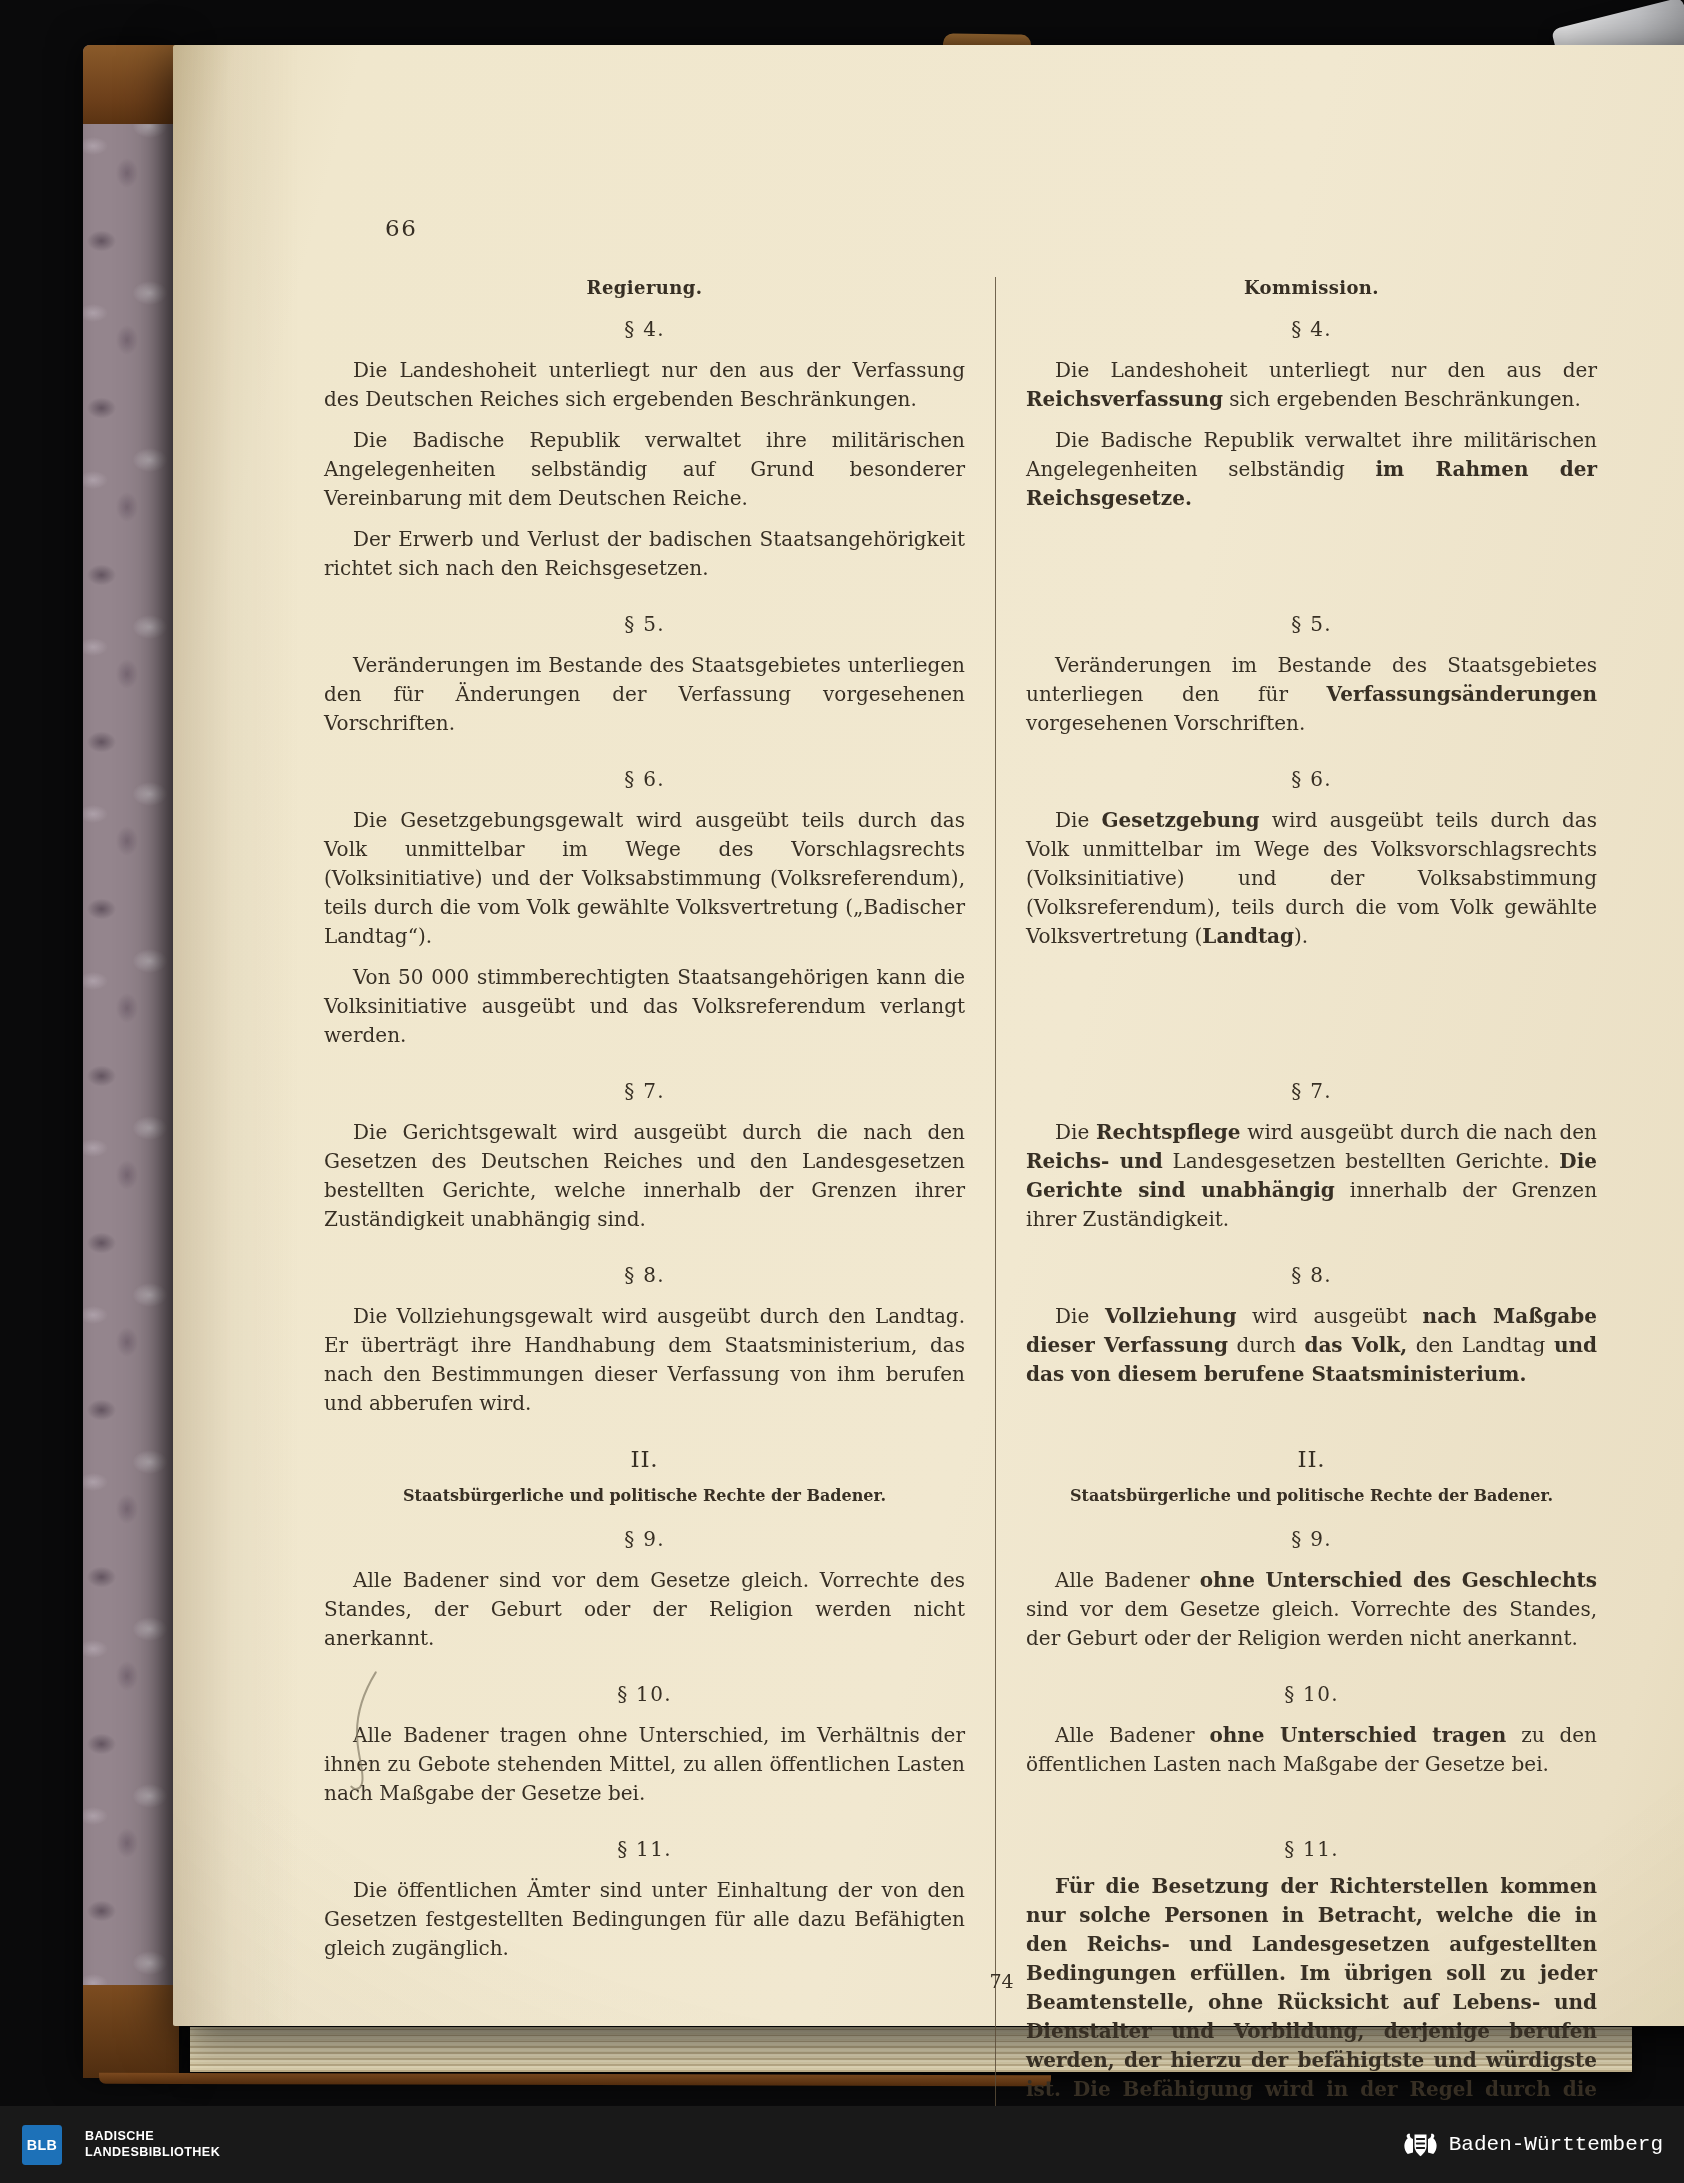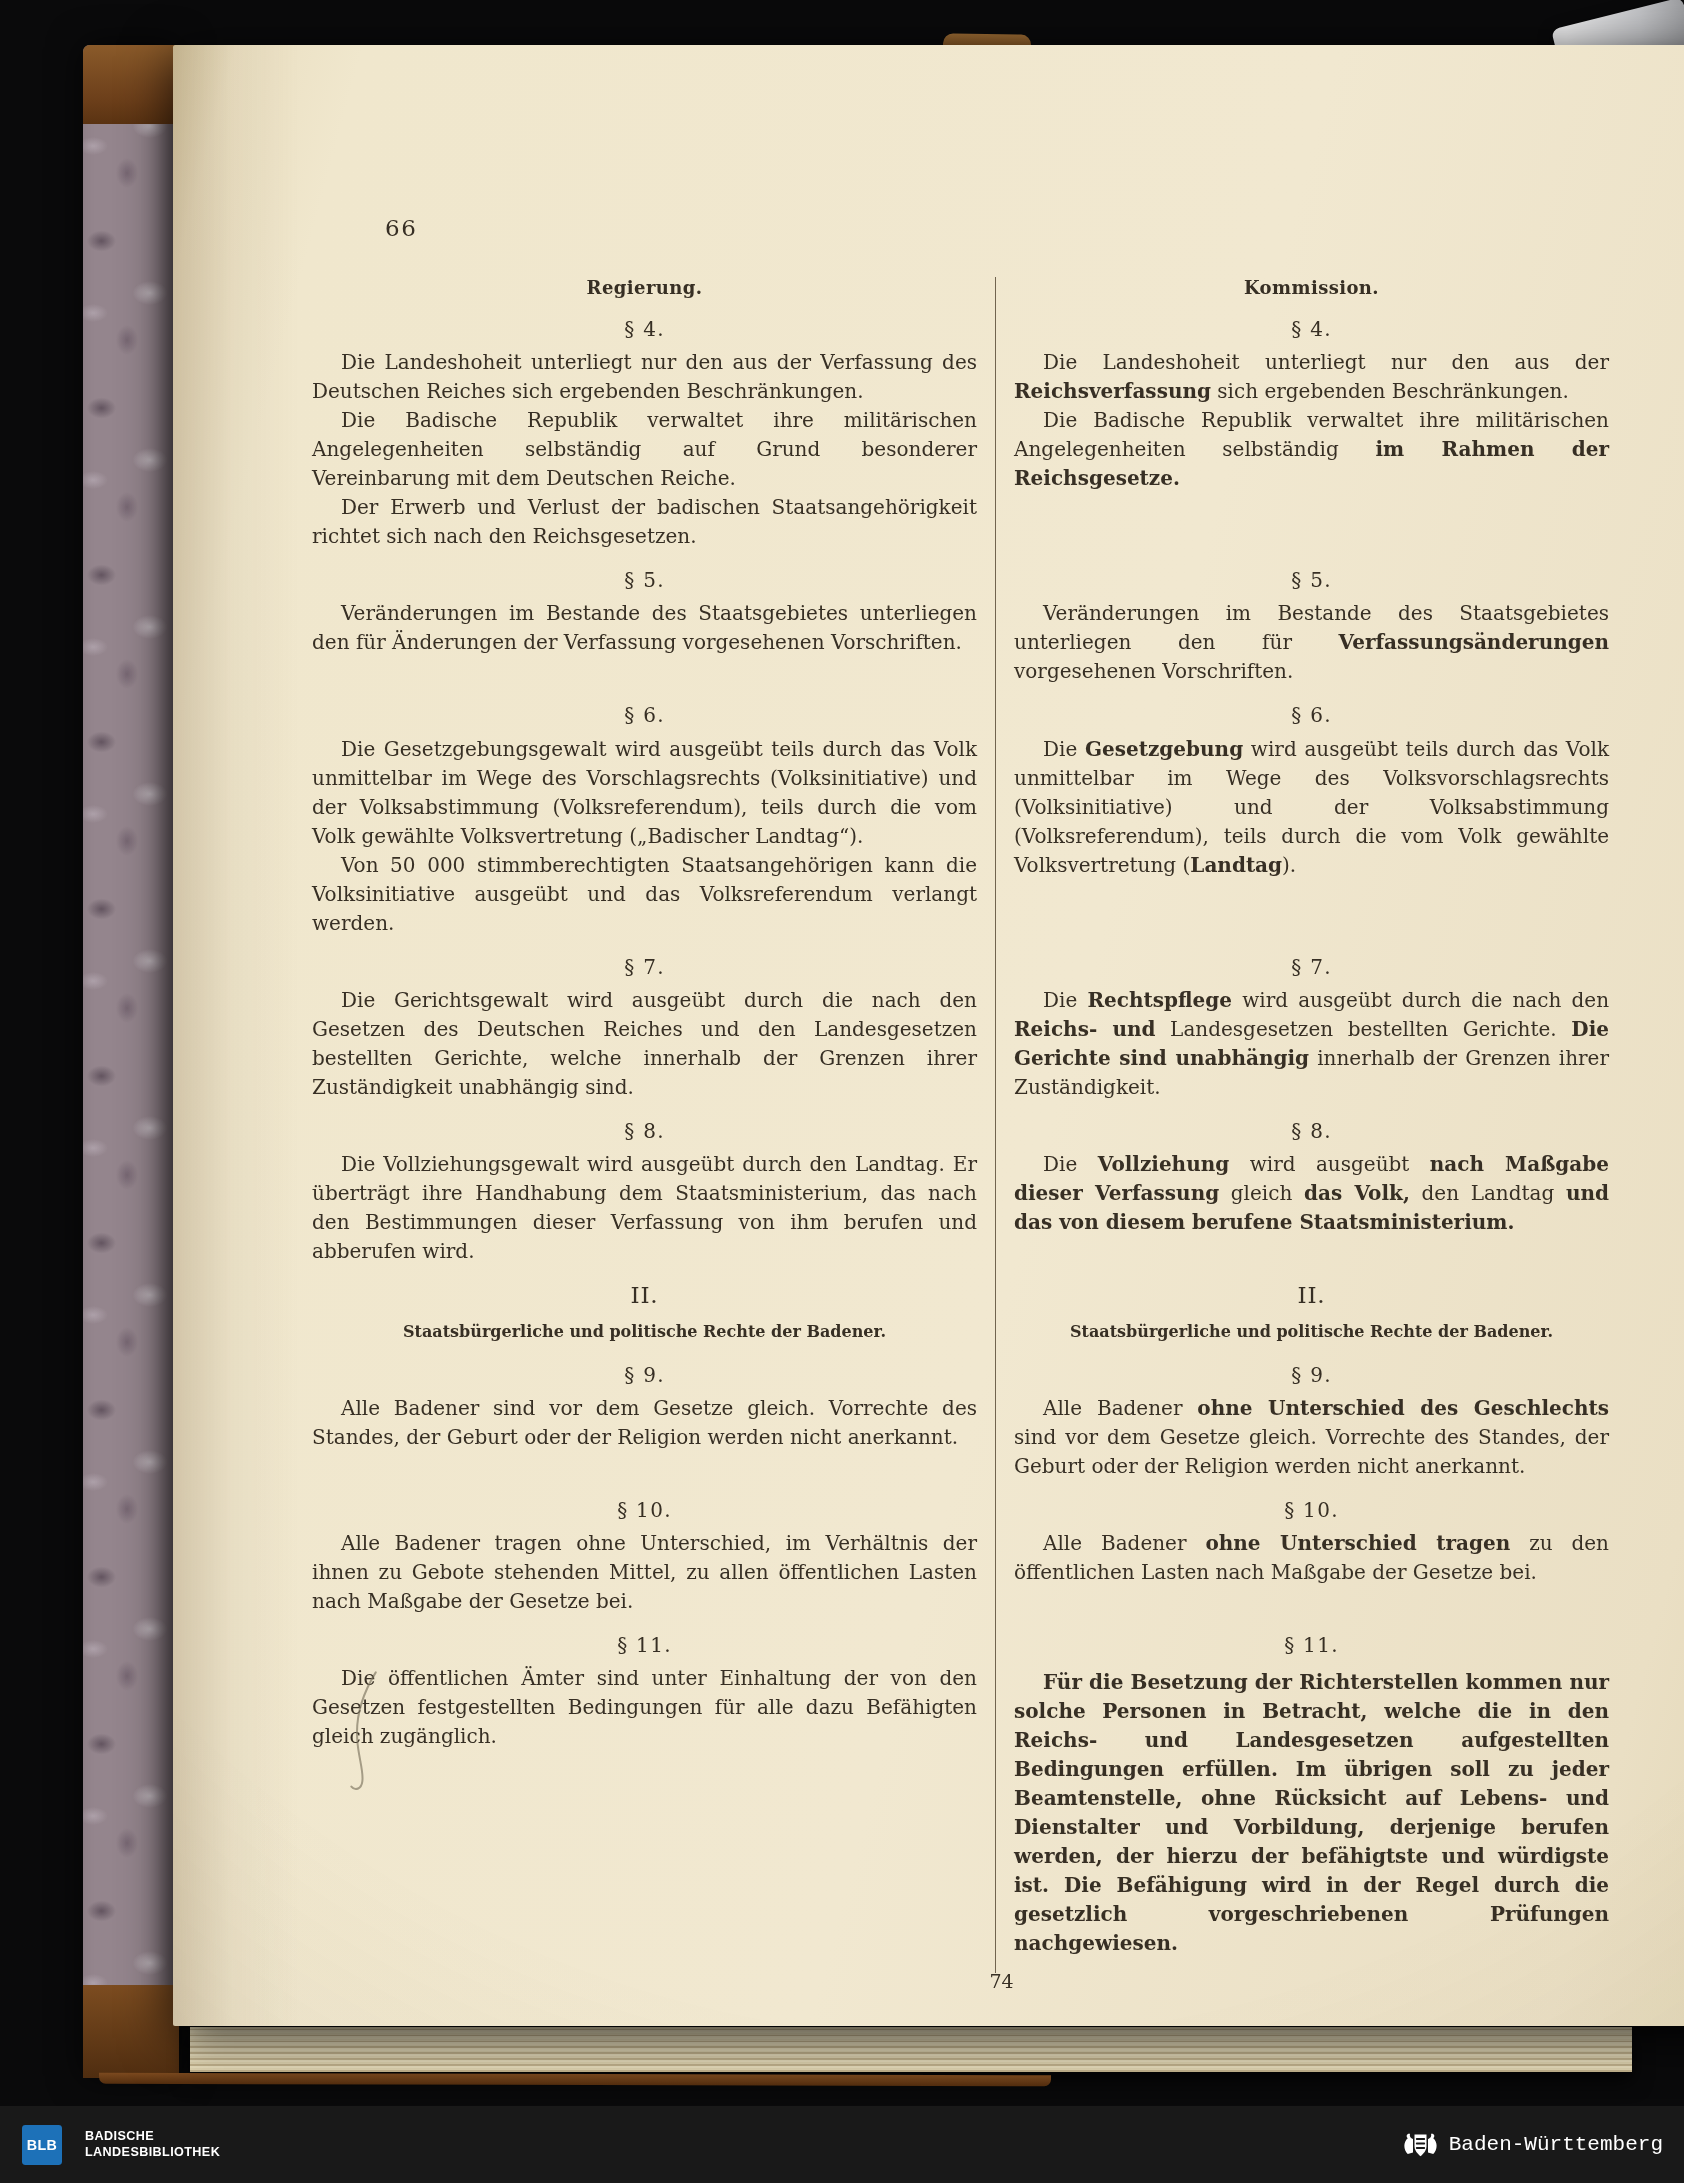--- a/index.html
+++ b/index.html
@@ -91,21 +91,21 @@
   .col-heading{
     font-weight:700;font-size:18px;text-align:center;padding-bottom:17px;letter-spacing:0.4px;
   }
   .divider{width:1.7px;background:#5a4c38;justify-self:center;opacity:.85;}
   .section-cell{
     padding-bottom:15px;font-size:20px;line-height:29px;text-align:justify;
   }
   .section-label{
     text-align:center;font-size:20px;margin-bottom:4.2px;letter-spacing:1.3px;
   }
-  .section-cell p{margin:0;text-indent:29px;}
+  .section-cell p{margin:12px;text-indent:29px;}
   .section-cell p.all-bold{margin-top:8.4px;font-weight:700;}
   .part .part-label{text-align:center;font-size:23px;margin-bottom:6.7px;letter-spacing:0.8px;}
   .part .part-title{text-align:center;font-weight:700;font-size:16px;}
   .bd{font-weight:700;}
 
   
   .footer{
     position:absolute;left:0;bottom:0;width:1685px;height:77px;
     background:#191919;
     display:flex;align-items:center;justify-content:space-between;
@@ -191,21 +191,21 @@
         <div class="section-cell" style="grid-area: 4 / 3;">
           <div class="section-label">§ 6.</div>
           <p><span>Die </span><span class="bd">Gesetzgebung</span><span> wird ausgeübt teils durch das Volk unmittelbar im Wege des Volksvorschlagsrechts (Volksinitiative) und der Volksabstimmung (Volksreferendum), teils durch die vom Volk gewählte Volksvertretung (</span><span class="bd">Landtag</span><span>).</span></p>
         </div>
         <div class="section-cell" style="grid-area: 5 / 3;">
           <div class="section-label">§ 7.</div>
           <p><span>Die </span><span class="bd">Rechtspflege</span><span> wird ausgeübt durch die nach den </span><span class="bd">Reichs- und</span><span> Landesgesetzen bestellten Gerichte. </span><span class="bd">Die Gerichte sind unabhängig</span><span> innerhalb der Grenzen ihrer Zuständigkeit.</span></p>
         </div>
         <div class="section-cell" style="grid-area: 6 / 3;">
           <div class="section-label">§ 8.</div>
-          <p><span>Die </span><span class="bd">Vollziehung</span><span> wird ausgeübt </span><span class="bd">nach Maßgabe dieser Verfassung</span><span> gleich </span><span class="bd">das Volk,</span><span> den Landtag </span><span class="bd">und das von diesem berufene Staatsministerium.</span></p>
+          <p><span>Die </span><span class="bd">Vollziehung</span><span> wird ausgeübt </span><span class="bd">nach Maßgabe dieser Verfassung</span><span> durch </span><span class="bd">das Volk,</span><span> den Landtag </span><span class="bd">und das von diesem berufene Staatsministerium.</span></p>
         </div>
         <div class="section-cell part" style="grid-area: 7 / 3;">
           <div class="part-label">II.</div>
           <div class="part-title">Staatsbürgerliche und politische Rechte der Badener.</div>
         </div>
         <div class="section-cell" style="grid-area: 8 / 3;">
           <div class="section-label">§ 9.</div>
           <p><span>Alle Badener </span><span class="bd">ohne Unterschied des Geschlechts</span><span> sind vor dem Gesetze gleich. Vorrechte des Standes, der Geburt oder der Religion werden nicht anerkannt.</span></p>
         </div>
         <div class="section-cell" style="grid-area: 9 / 3;">

